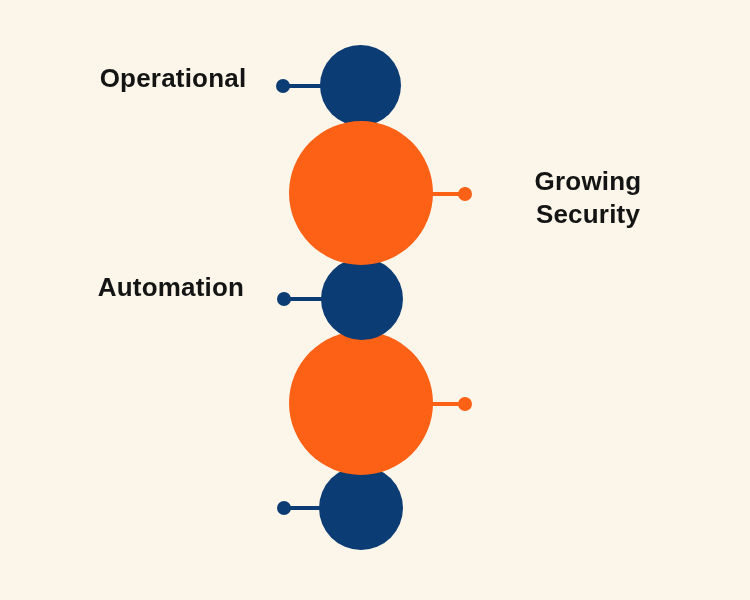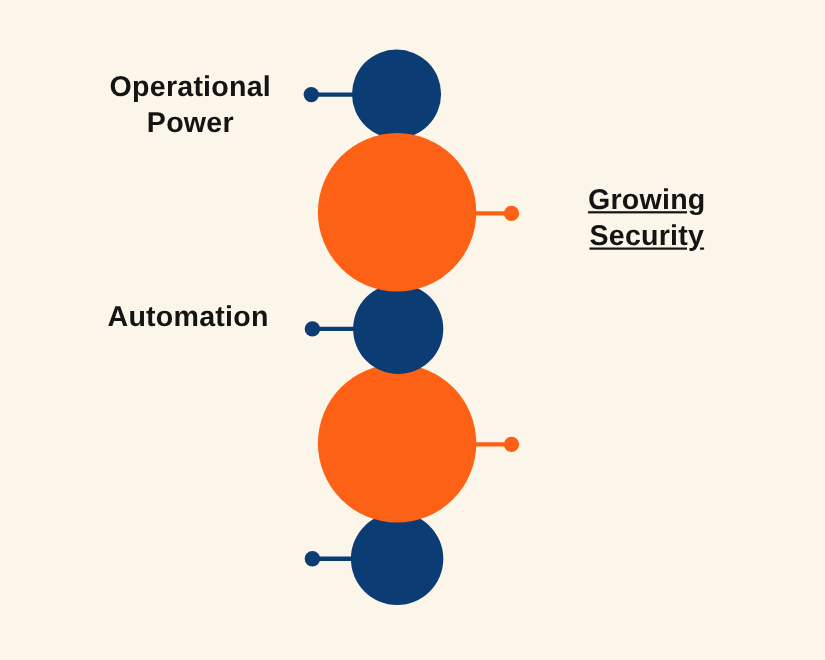--- a/index.html
+++ b/index.html
@@ -64,21 +64,21 @@
     width: 220px;
     text-align: center;
     font-weight: 700;
     font-size: 26px;
     line-height: 33px;
     color: var(--text, #141414);
     letter-spacing: 0.2px;
     z-index: 5;
   }
   .l1 { left: 63px;  top: 62px;  }
-  .l2 { left: 478px; top: 165px; text-decoration: underline; }
+  .l2 { left: 478px; top: 165px; }
   .l3 { left: 61px;  top: 271px; }
   .l4 { left: 498px; top: 379px; }
   .l5 { left: 48px;  top: 479px; }
 </style>
 </head>
 <body>
 
 <div class="canvas">
 
   <div class="circle navy c1"></div>
@@ -97,21 +97,20 @@
   <div class="cdot  navy dt3"></div>
 
   <div class="cline orange ln4"></div>
   <div class="cdot  orange dt4"></div>
 
   <div class="cline navy ln5"></div>
   <div class="cdot  navy dt5"></div>
 
   <div class="label l1">
     <div>Operational</div>
-    <div>Power</div>
   </div>
 
   <div class="label l2">
     <div>Growing</div>
     <div>Security</div>
   </div>
 
   <div class="label l3">
     <div>Automation</div>
   </div>

